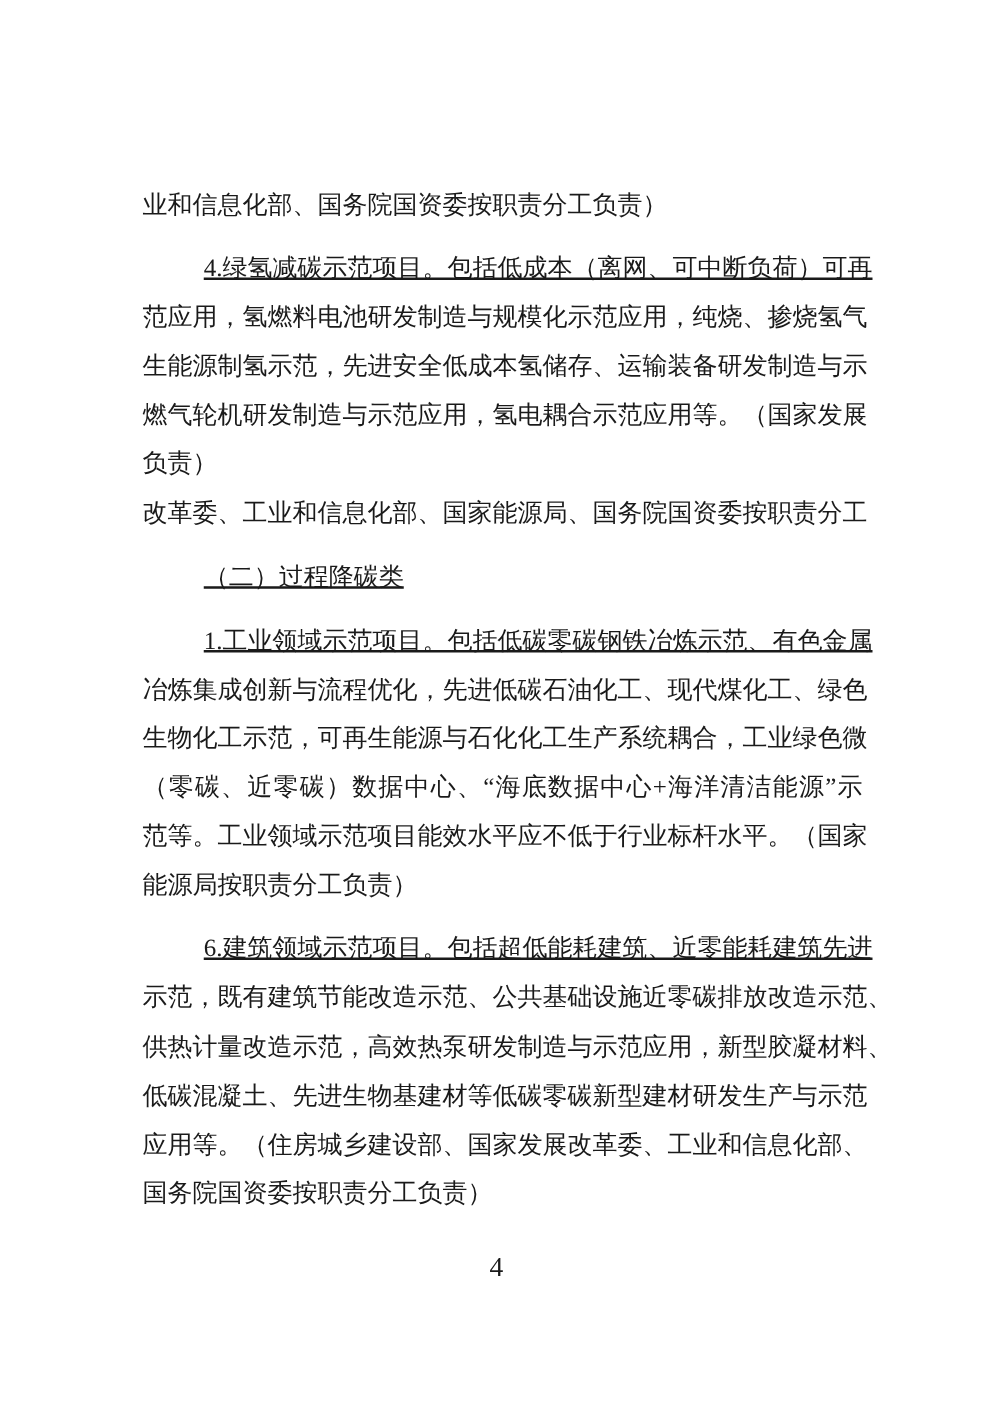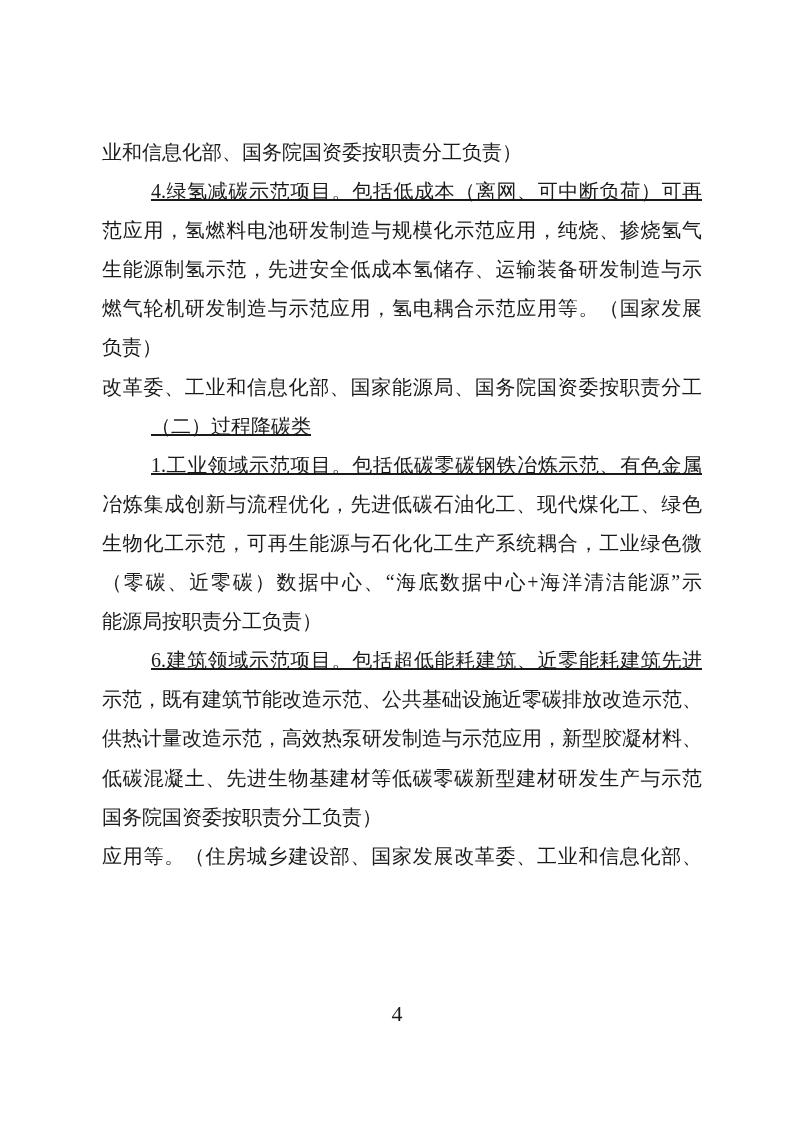--- a/index.html
+++ b/index.html
@@ -16,21 +16,21 @@
     font-family: "Liberation Serif", "DejaVu Serif", serif;
     color: #1a1a1a;
   }
   .document-body {
     position: absolute;
     left: 102px;
     top: 133px;
     width: 600px;
   }
   .paragraph {
-    margin: 0;
+    margin: 12px;
     padding: 0;
   }
   .line {
     font-size: 20px;
     line-height: 39.1px;
     white-space: nowrap;
     text-align: justify;
     text-align-last: justify;
     text-justify: inter-character;
   }
@@ -71,25 +71,26 @@
         <div class="line">改革委、工业和信息化部、国家能源局、国务院国资委按职责分工</div>
       </div>
       <div class="paragraph">
         <div class="line indent last">（二）过程降碳类</div>
       </div>
       <div class="paragraph">
         <div class="line indent">1.工业领域示范项目。包括低碳零碳钢铁冶炼示范、有色金属</div>
         <div class="line">冶炼集成创新与流程优化，先进低碳石油化工、现代煤化工、绿色</div>
         <div class="line">生物化工示范，可再生能源与石化化工生产系统耦合，工业绿色微</div>
         <div class="line">（零碳、近零碳）数据中心、“海底数据中心+海洋清洁能源”示</div>
+        <div class="line">范等。工业领域示范项目能效水平应不低于行业标杆水平。（国家</div>
         <div class="line last">能源局按职责分工负责）</div>
       </div>
       <div class="paragraph">
         <div class="line indent">6.建筑领域示范项目。包括超低能耗建筑、近零能耗建筑先进</div>
         <div class="line">示范，既有建筑节能改造示范、公共基础设施近零碳排放改造示范、</div>
         <div class="line">供热计量改造示范，高效热泵研发制造与示范应用，新型胶凝材料、</div>
         <div class="line">低碳混凝土、先进生物基建材等低碳零碳新型建材研发生产与示范</div>
+        <div class="line">应用等。（住房城乡建设部、国家发展改革委、工业和信息化部、</div>
         <div class="line last">国务院国资委按职责分工负责）</div>
-        <div class="line">应用等。（住房城乡建设部、国家发展改革委、工业和信息化部、</div>
       </div>
     </div>
   <div class="page-number">4</div>
 </div>
 
 </body></html>

